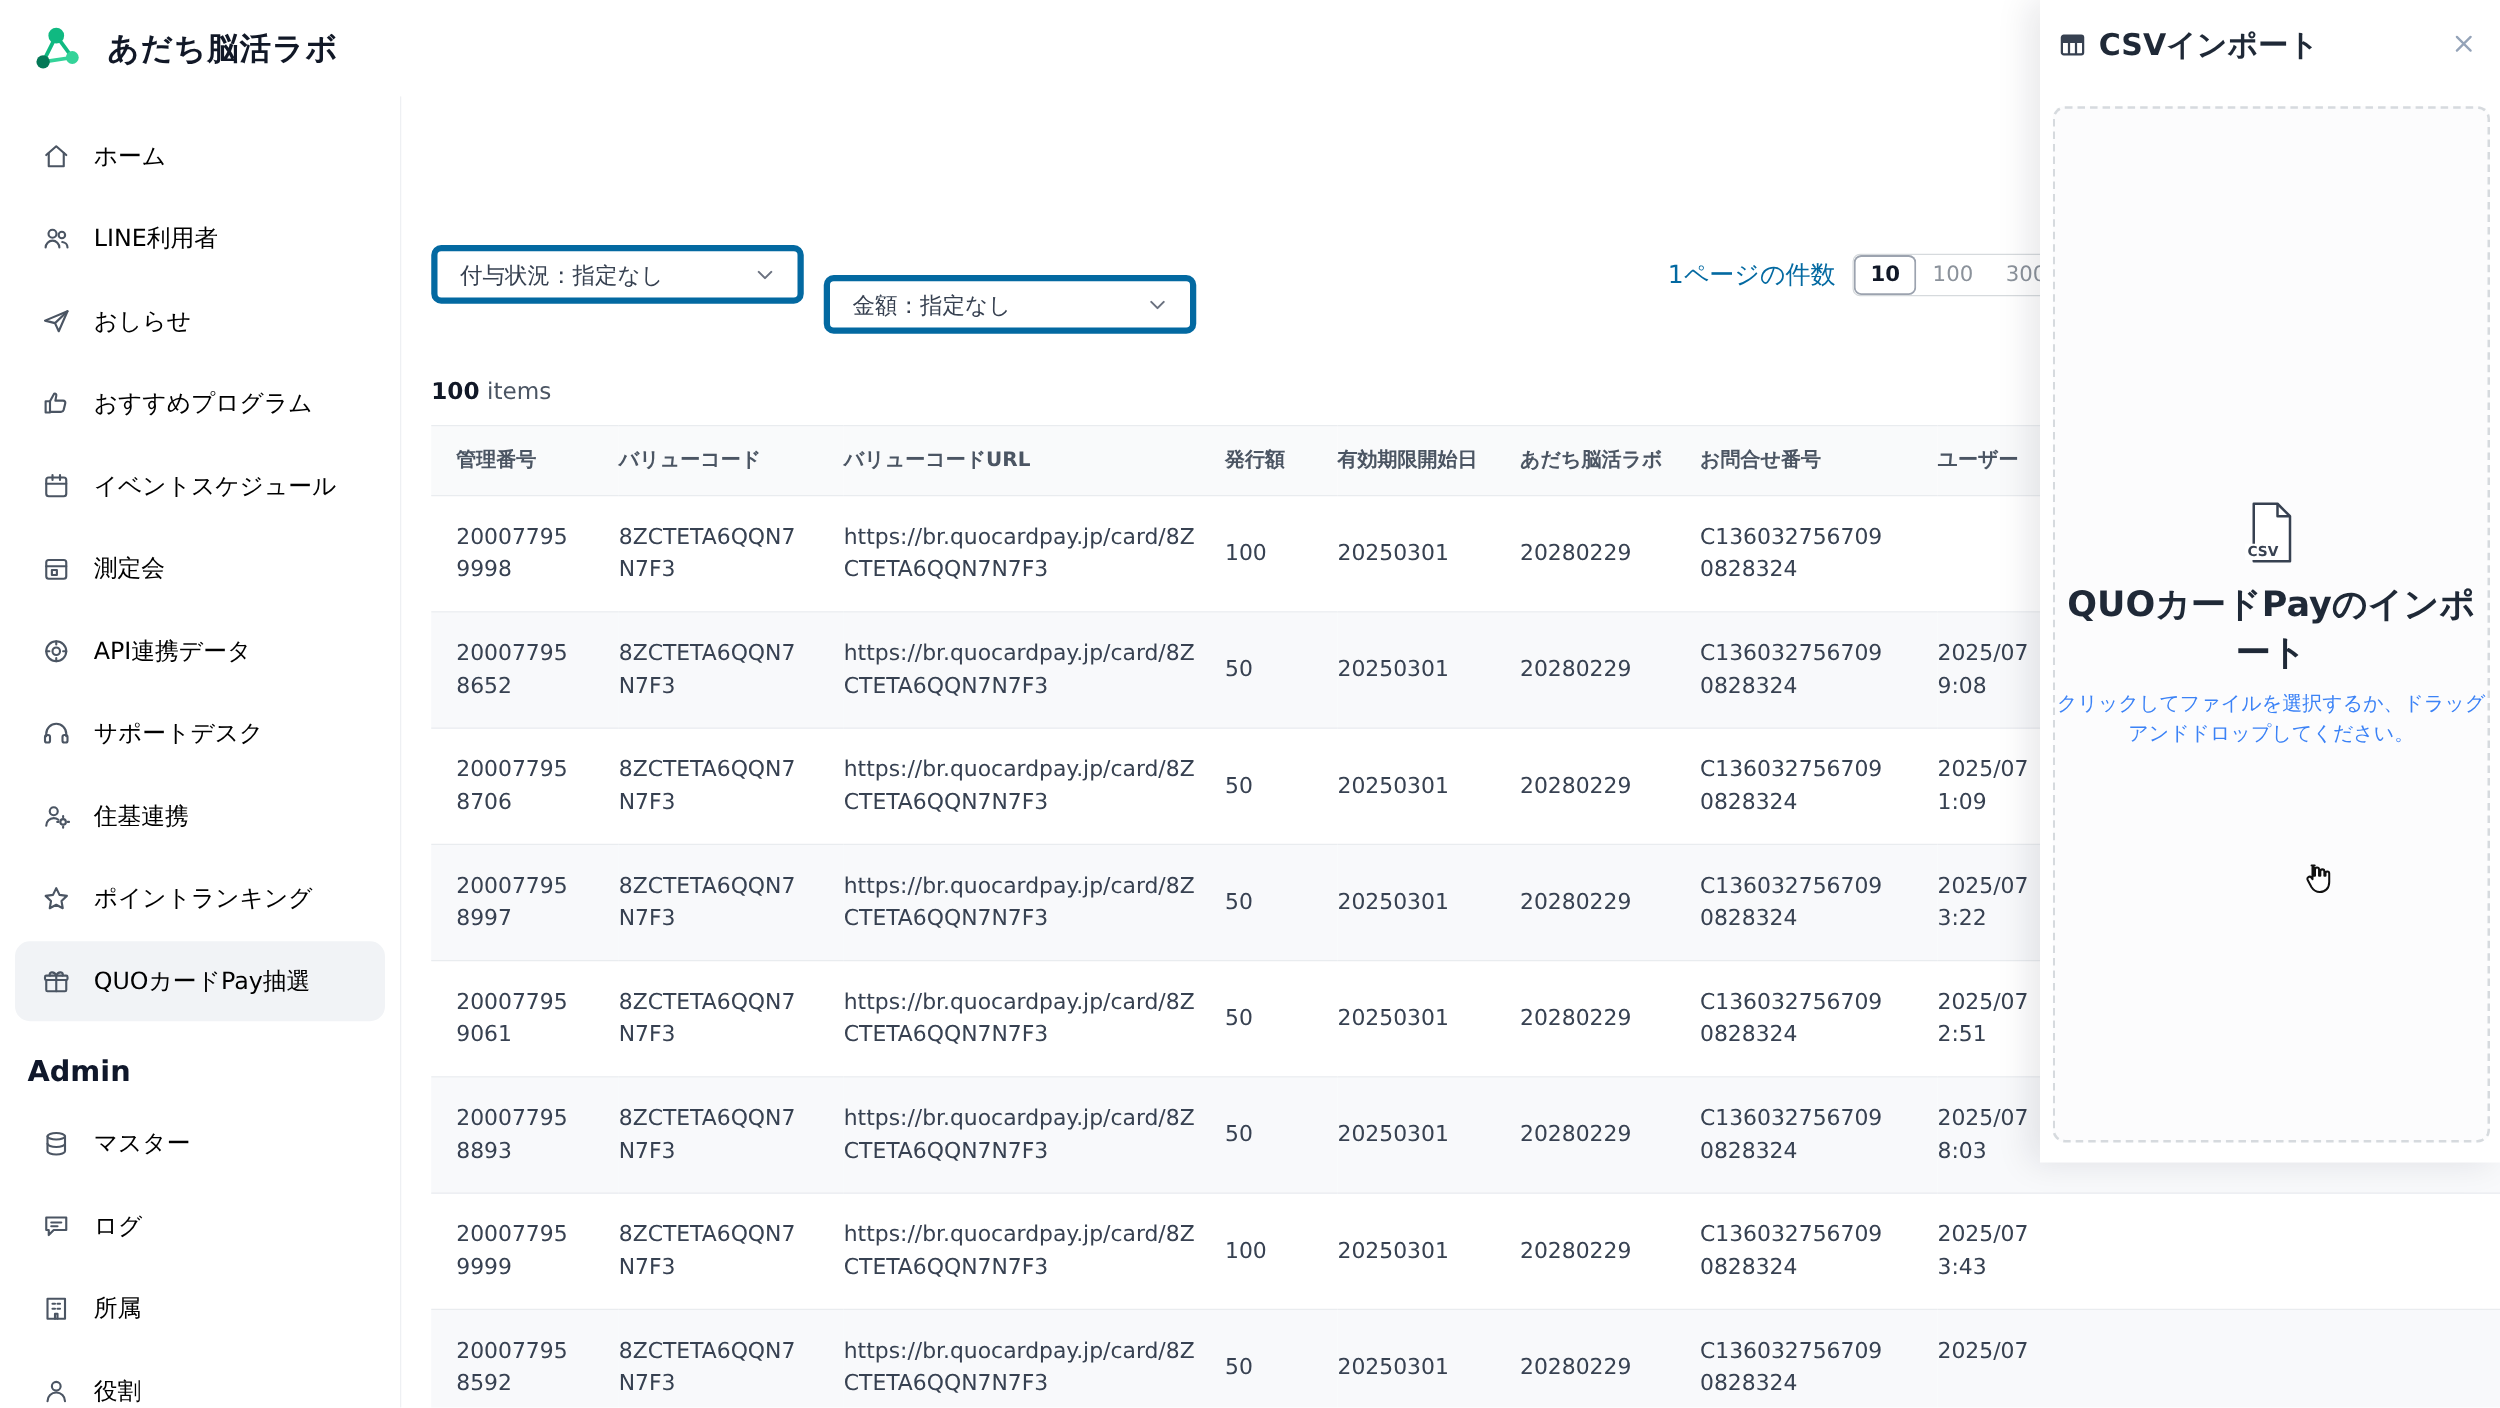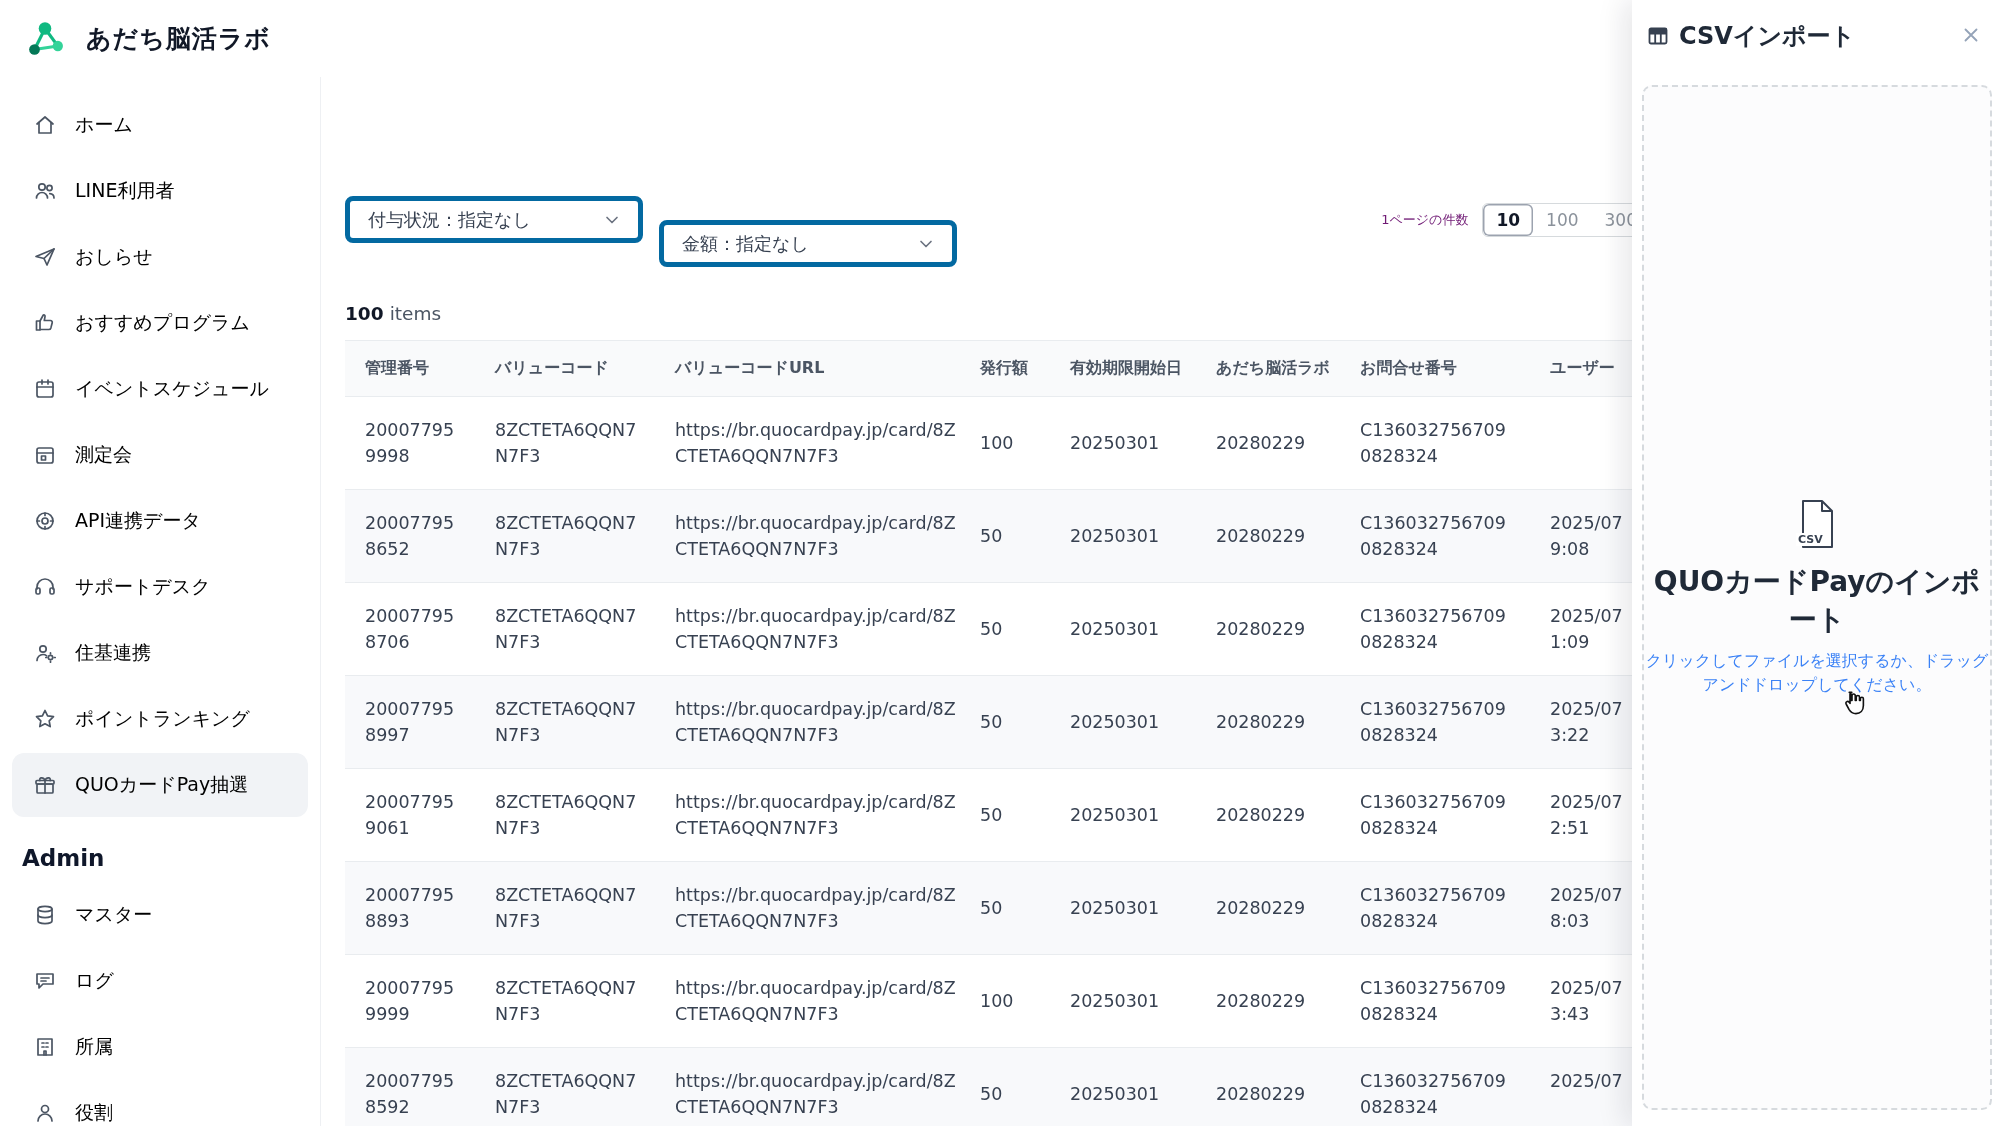--- a/index.html
+++ b/index.html
@@ -29,42 +29,42 @@
   .tab { display:flex; align-items:center; padding:0 19px; font-size:18.5px; color:#6b7280;
     font-weight:500; cursor:pointer; border-bottom:3px solid transparent; margin-bottom:-1px; white-space:nowrap; }
   .tab.active { color:#0e9f6e; font-weight:600; border-bottom-color:#0e9f6e; }
 
   .filters { display:flex; align-items:center; margin:95px 0 0 23px; width:1306px; }
   .select { display:flex; align-items:center; justify-content:space-between; width:298px; height:47px;
     border:5px solid #0369a1; border-radius:8px; padding:0 16px 0 18px; font-size:18px; color:#374151;
     background:#fff; cursor:pointer; }
   .select + .select { margin-left:16px;margin-top:48px; }
   .pagesize { margin-left:auto; display:flex; align-items:center; gap:14px; }
-  .ps-label { font-size:13px; color:#701a75; white-space:nowrap; }
+  .ps-label { font-size:20px; color:#0369a1; white-space:nowrap; }
   .ps-group { display:flex; border:1px solid #d6dadd; border-radius:6px; overflow:hidden; }
   .ps-opt { padding:6px 13px; font-size:17px; color:#8b929b; cursor:pointer; white-space:nowrap; }
   .ps-opt.selected { color:#111827; font-weight:700; box-shadow:inset 0 0 0 1.5px #9ca3af; border-radius:6px; }
 
   .items-line { margin:36px 0 16px 23px; font-size:18.5px; color:#4b5563; }
   .items-line b { color:#111827; font-weight:700; margin-right:6px; }
 
   
   table { border-collapse:collapse; table-layout:fixed; margin-left:23px; width:1755px; }
   th, td { text-align:left; vertical-align:middle; box-sizing:border-box; padding:20px 18px 20px 0; }
   th:first-child, td:first-child { padding-left:20px; }
   thead tr { background:#f9fafb; border-top:1px solid #e9ecef; border-bottom:1px solid #e9ecef; }
   th { font-size:16px; font-weight:700; color:#4b5563; padding-top:17px; padding-bottom:17px; white-space:nowrap; }
   tbody tr { border-bottom:1px solid #e9ecef; background:#fff; }
   tbody tr:nth-child(even) { background:#f8f9fb; }
   td { font-size:17.5px; color:#374151; line-height:26px; word-break:break-all; }
   col.c1{width:150px;} col.c2{width:180px;} col.c3{width:305px;} col.c4{width:90px;}
   col.c5{width:146px;} col.c6{width:144px;} col.c7{width:190px;} col.c8{width:550px;}
 
   
-  .panel { position:absolute; top:0; right:0; width:368px; height:1126px; background:#fff;
+  .panel { position:absolute; top:0; right:0; width:368px; height:930px; background:#fff;
     box-shadow:-8px 0 26px rgba(15,23,42,.10); z-index:20; }
   .panel-header { display:flex; align-items:center; height:72px; padding:0 14px; }
   .panel-title { font-size:24px; font-weight:700; color:#1f2937; margin-left:9px; }
   .panel-hicon { color:#374151; display:flex; }
   .close-btn { position:absolute; top:22px; right:16px; width:26px; height:26px; display:flex;
     align-items:center; justify-content:center; cursor:pointer; }
   .dropzone { position:absolute; top:85px; left:10px; right:8px; bottom:16px;
     border:2px dashed #d6dade; border-radius:10px; background:#fcfcfd;
     display:flex; flex-direction:column; align-items:center; justify-content:center; cursor:pointer; }
   .dz-title { margin-top:14px; font-size:28px; font-weight:600; color:#1f2937; text-align:center; }

